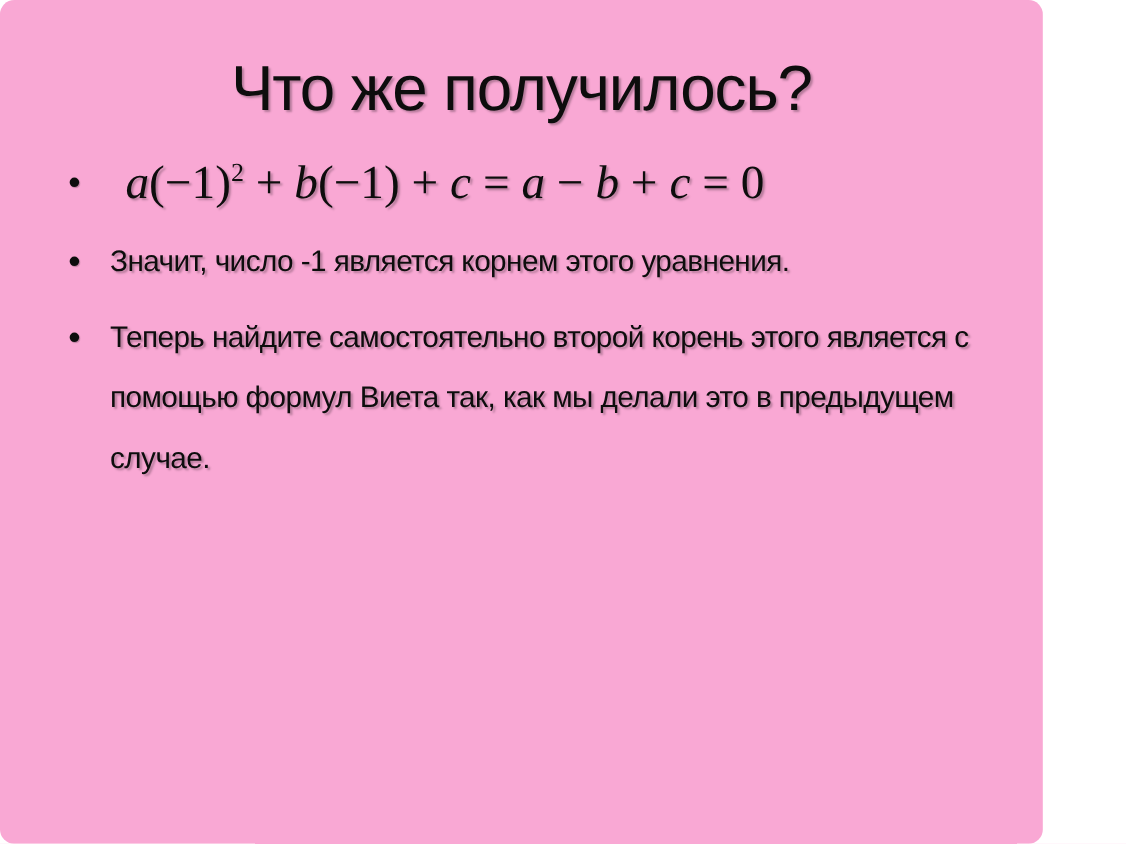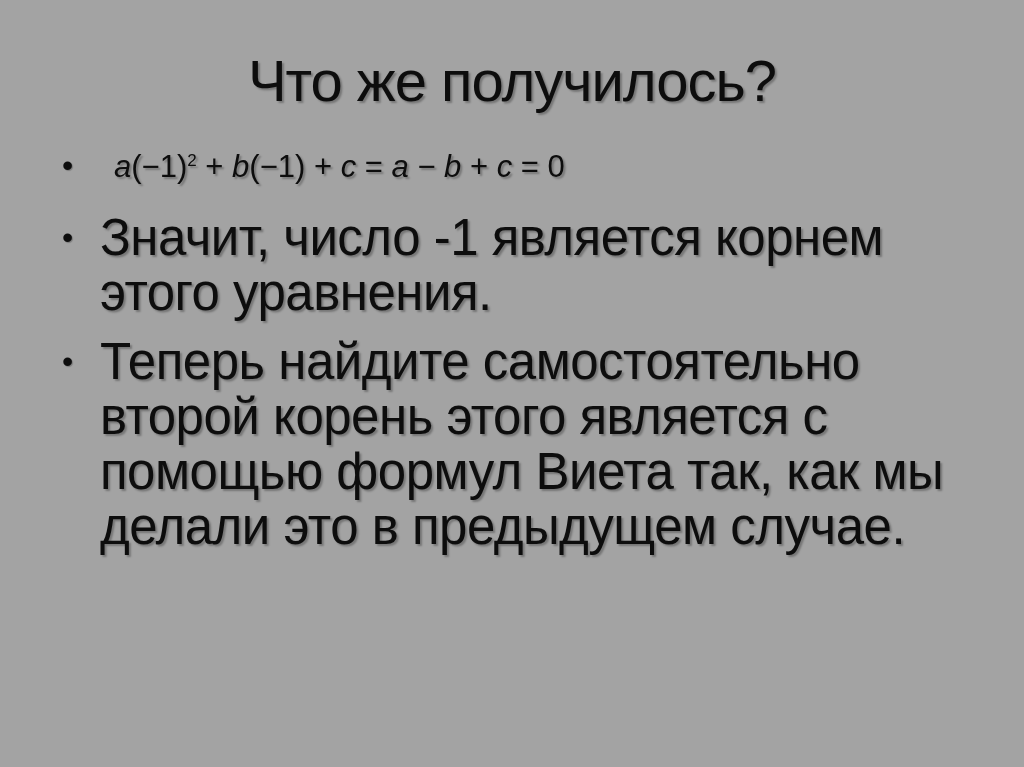--- a/index.html
+++ b/index.html
@@ -2,26 +2,27 @@
 <html><head>
 <meta charset="utf-8">
 <style>
   html, body {
     margin: 0;
     padding: 0;
     background: #ffffff;
   }
   .slide {
     position: relative;
-    width: 1024px;
+    width: 948px;
     height: 767px;
-    background: #a3a3a3;
+    background: #f9a8d4;
     overflow: hidden;
     font-family: "Liberation Sans", sans-serif;
     color: #0d0d0d;
+    border-radius: 13px;
   }
   .slide-title {
     margin: 46px 20px 0 20px;
     text-align: center;
     font-size: 58px;
     font-weight: 400;
     line-height: 1.2;
     letter-spacing: -1px;
     color: #0d0d0d;
     text-shadow: 2px 2px 2px rgba(0,0,0,0.28);
@@ -37,29 +38,29 @@
   }
   .bullet-marker {
     flex: 0 0 38px;
     font-size: 32px;
     line-height: 55px;
     color: #0d0d0d;
     text-shadow: 1px 1px 1px rgba(0,0,0,0.25);
   }
   .bullet-text {
     width: 860px;
-    font-size: 51px;
+    font-size: 27px;
     line-height: 55px;
     letter-spacing: -0.5px;
     color: #0d0d0d;
     text-shadow: 2px 2px 2px rgba(0,0,0,0.28);
   }
   .formula {
-    font-family: Liberation Sans, sans-serif;
-    font-size: 31px;
+    font-family: Liberation Serif, serif;
+    font-size: 43px;
     line-height: 58px;
     padding-left: 14px;
     letter-spacing: 0;
     white-space: nowrap;
     color: #0d0d0d;
     text-shadow: 2px 2px 2px rgba(0,0,0,0.28);
   }
   .formula .var {
     font-style: italic;
   }

